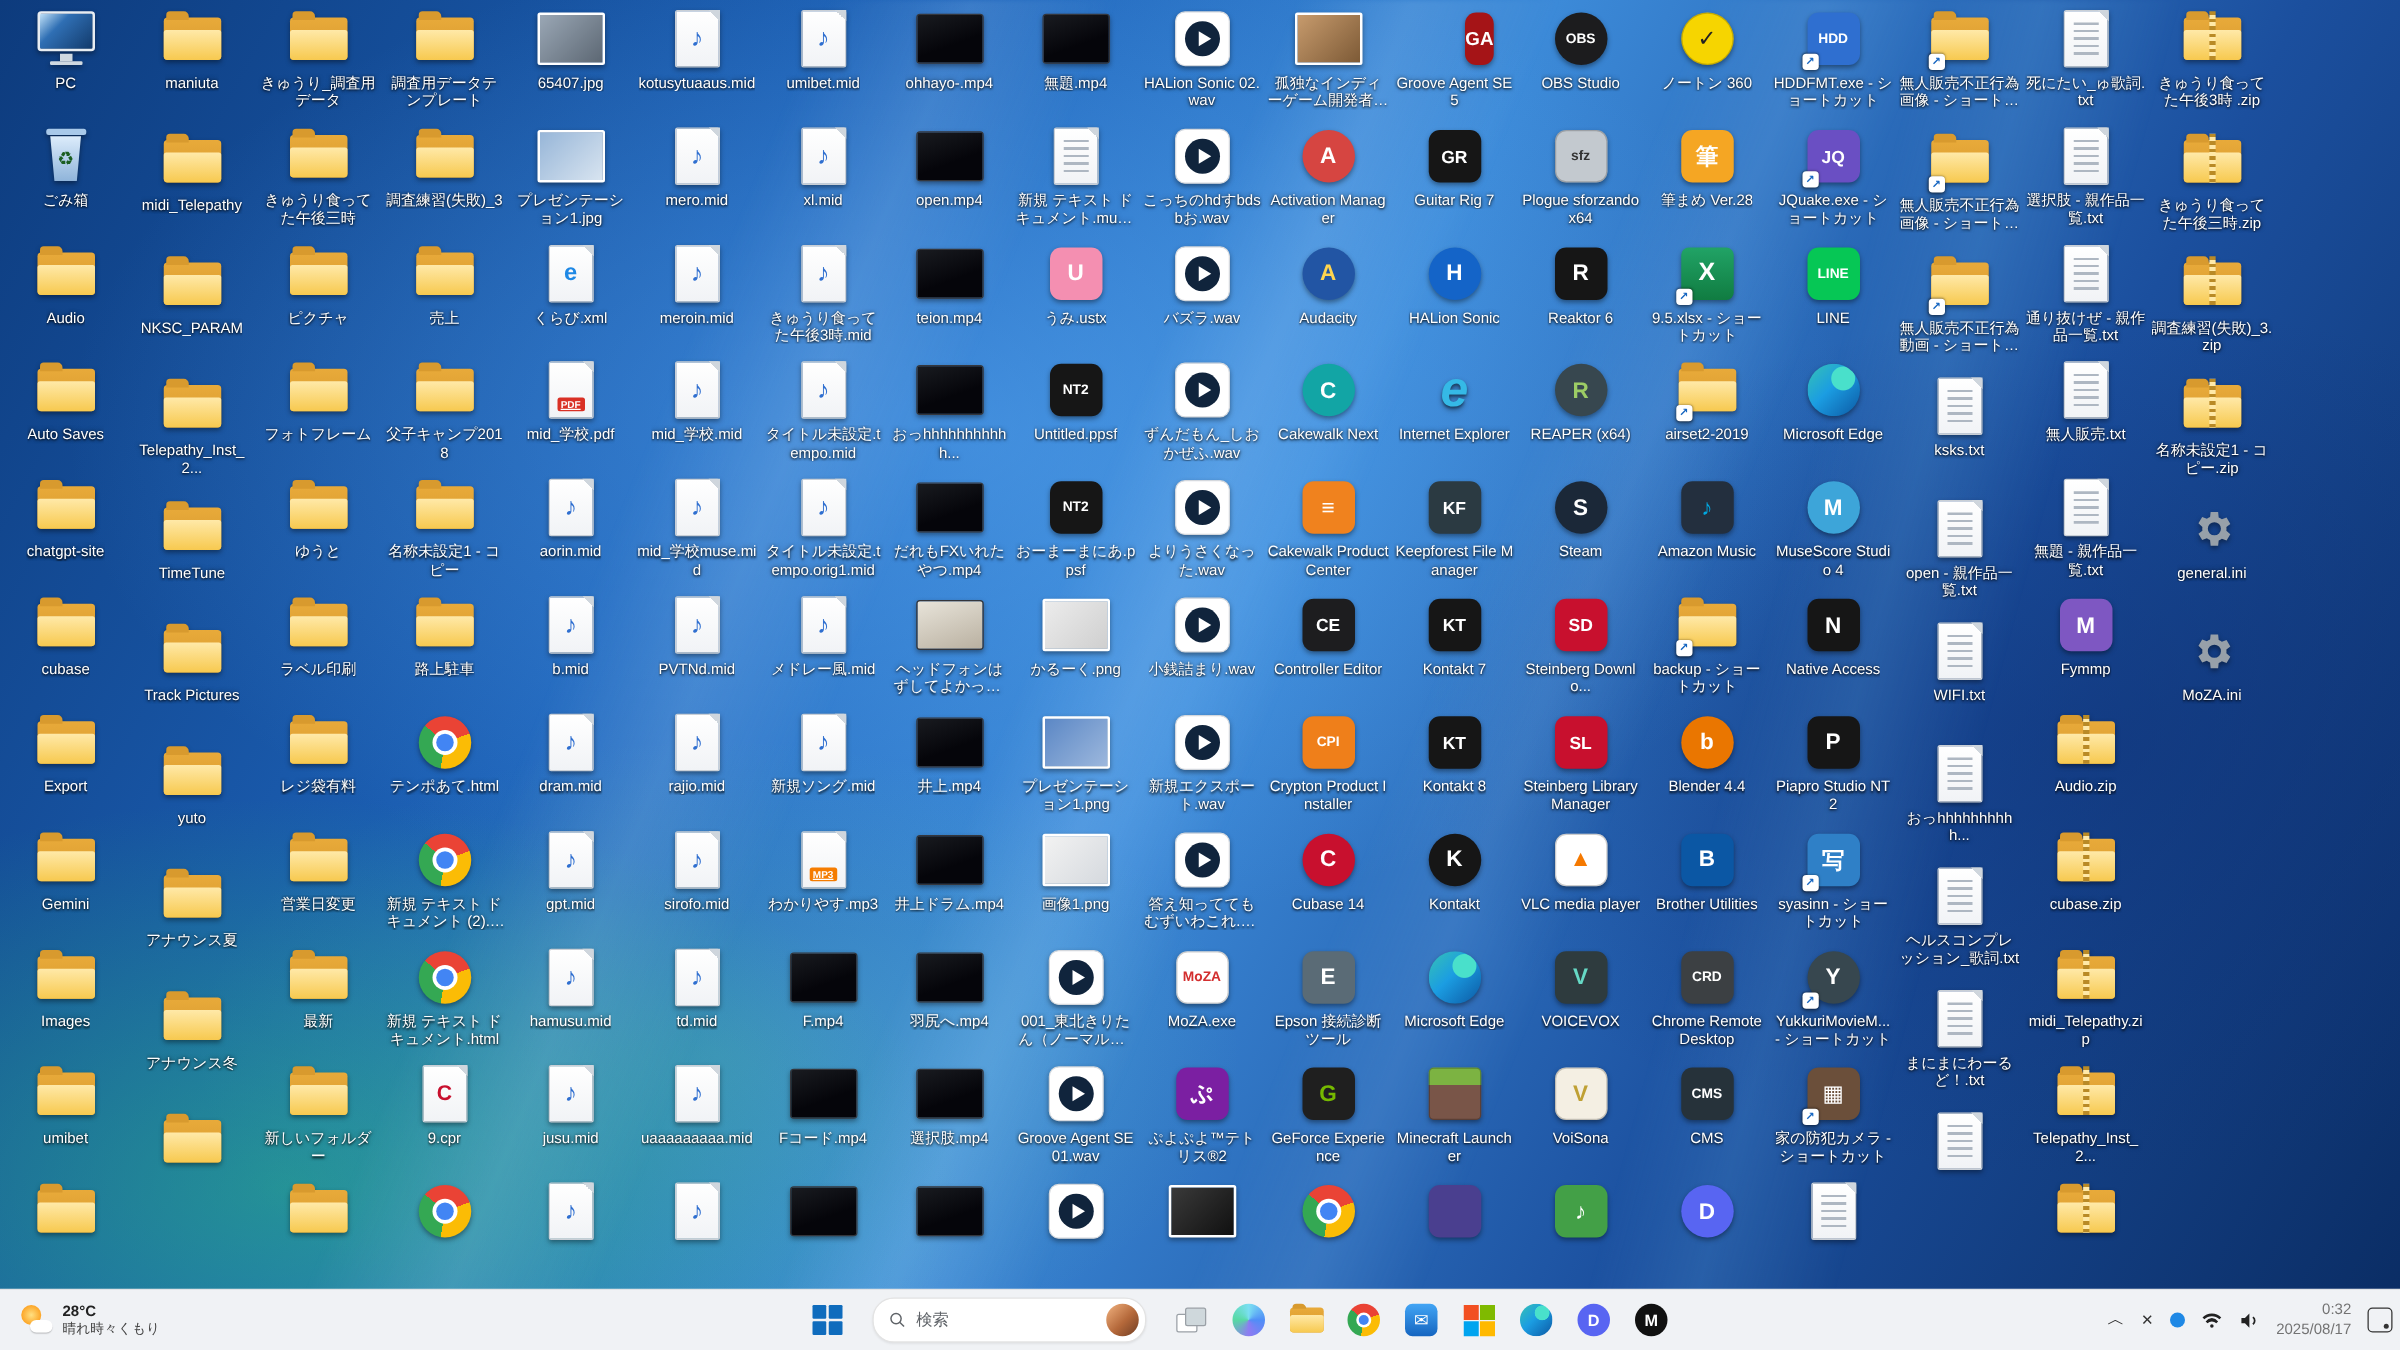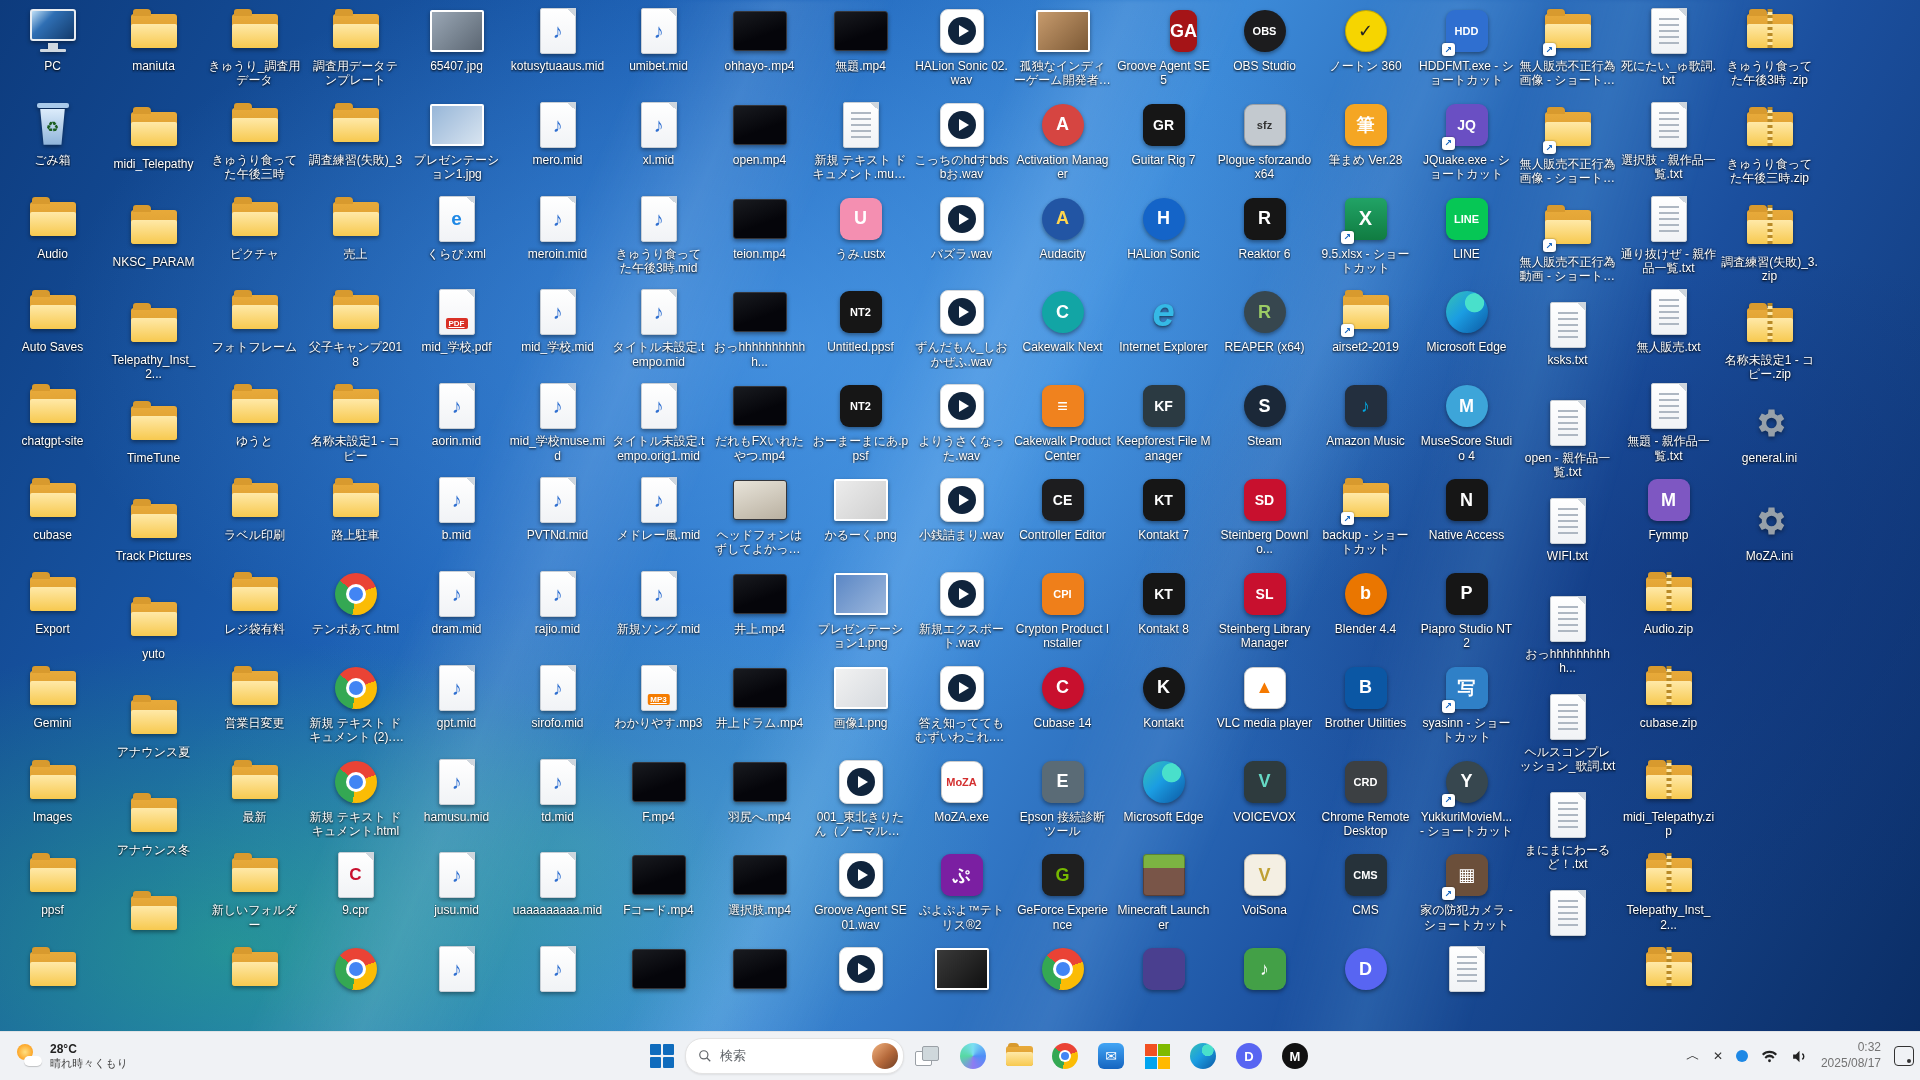--- a/index.html
+++ b/index.html
@@ -119,21 +119,21 @@
   .weather{position:absolute;left:6px;top:0;bottom:0;display:flex;align-items:center;
     gap:8px;padding:0 10px;border-radius:6px;cursor:pointer;}
   .wicon{width:26px;height:26px;position:relative;flex:none;}
   .sun{position:absolute;left:1px;top:1px;width:16px;height:16px;border-radius:50%;
     background:radial-gradient(#ffe082,#fb8c00);}
   .cloud{position:absolute;right:0;bottom:3px;width:18px;height:10px;background:#fff;
     border-radius:6px;box-shadow:0 1px 1px rgba(0,0,0,.2);}
   .wtemp{font-size:12px;font-weight:700;line-height:1.2;}
   .wcond{font-size:11px;color:#444;line-height:1.2;}
 
-  .center{position:absolute;left:642px;top:0;bottom:0;display:flex;align-items:center;gap:3px;}
+  .center{position:absolute;left:642px;top:0;bottom:0;display:flex;align-items:center;gap:16px;}
   .tbtn{width:40px;height:40px;border:none;background:transparent;border-radius:6px;
     display:flex;align-items:center;justify-content:center;padding:0;cursor:pointer;}
   .winlogo{display:grid;grid-template-columns:11px 11px;grid-template-rows:11px 11px;gap:2px;}
   .winlogo div{background:#0f6cbd;border-radius:1px;}
   .search{height:34px;width:200px;background:#fff;border:1px solid #e3e3e3;border-radius:17px;
     display:flex;align-items:center;gap:8px;padding:0 5px 0 12px;
     box-shadow:0 1px 2px rgba(0,0,0,.08);cursor:text;}
   .stext{color:#5f6368;font-size:13px;flex:1;}
   .simg{width:26px;height:26px;border-radius:13px;flex:none;
     background:linear-gradient(135deg,#f2b380 0%,#b4683a 55%,#6e3d23 100%);}
@@ -226,21 +226,21 @@
           <div class="cell">
             <div class="icn">
               <div class="folder-shape"></div>
             </div>
             <div class="label">Images</div>
           </div>
           <div class="cell">
             <div class="icn">
               <div class="folder-shape"></div>
             </div>
-            <div class="label">ppsf</div>
+            <div class="label">umibet</div>
           </div>
           <div class="cell">
             <div class="icn">
               <div class="folder-shape"></div>
             </div>
             <div class="label"></div>
           </div>
         </div>
         <div class="icon-col">
           <div class="cell">
@@ -994,21 +994,21 @@
           <div class="cell">
             <div class="icn">
               <div class="chrome-ball"></div>
             </div>
             <div class="label"></div>
           </div>
         </div>
         <div class="icon-col">
           <div class="cell">
             <div class="icn">
-              <div class="app-tile" style="background: rgb(165, 20, 23); font-size: 18px; margin-left: 40px;">GA</div>
+              <div class="app-tile" style="background: rgb(165, 20, 23); font-size: 15px; margin-left: 40px;">GA</div>
             </div>
             <div class="label">Groove Agent SE 5</div>
           </div>
           <div class="cell">
             <div class="icn">
               <div class="app-tile" style="background: rgb(22, 22, 22); font-size: 14px;">GR</div>
             </div>
             <div class="label">Guitar Rig 7</div>
           </div>
           <div class="cell">

